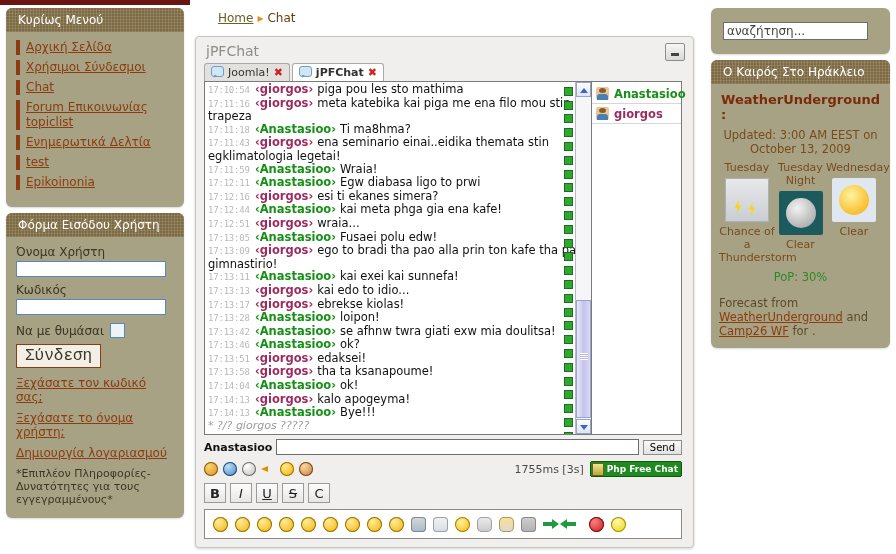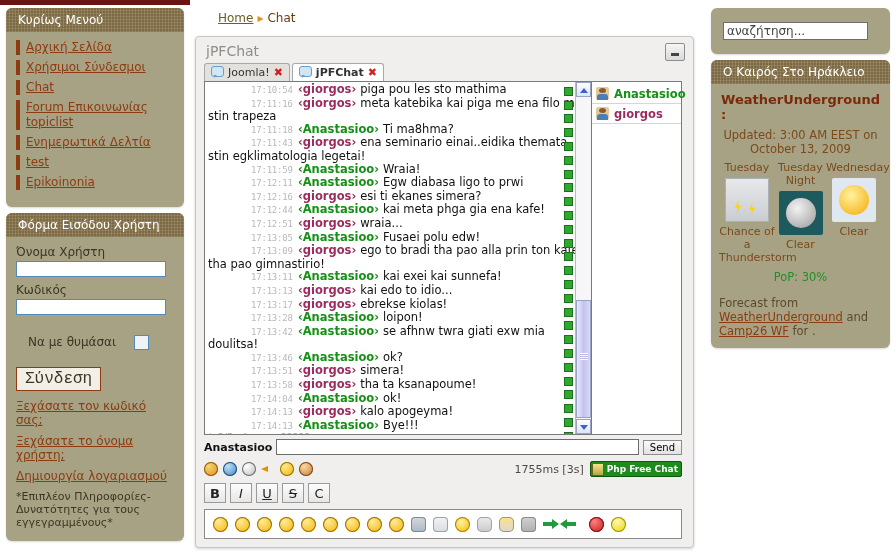--- a/index.html
+++ b/index.html
@@ -68,21 +68,21 @@
   .bubble{width:11px;height:9px;background:#cfe6f5;border:1px solid #6f9ec4;border-radius:3px;
           position:relative;display:inline-block;}
   .bubble:after{content:"";position:absolute;left:2px;top:8px;border-left:3px solid #6f9ec4;
                 border-bottom:3px solid transparent;}
 
   .chatbox{position:absolute;left:8px;top:44px;width:478px;height:354px;
            border:1px solid #7a7a7a;background:#fff;display:flex;box-sizing:border-box;}
   .msgs{position:relative;flex:1 1 auto;overflow:hidden;background:#fff;}
   .msglist{padding:1px 0 0 1px;}
   .msg{font-size:11.5px;line-height:12.6px;padding:0 2px 0 2px;white-space:normal;}
-  .ts{color:#b9b9b9;font-size:9px;font-family:"DejaVu Sans Mono","Liberation Mono",monospace;letter-spacing:-0.2px;margin-left:43px;}
+  .ts{color:#b9b9b9;font-size:9px;font-family:"DejaVu Sans Mono","Liberation Mono",monospace;letter-spacing:-0.2px;}
   .nick{font-weight:bold;font-size:11.5px;}
   .nick.a{color:#169016;}
   .nick.g{color:#9c2b5e;}
   .body-txt{color:#111;}
   .sysmsg{color:#9b9b9b;font-style:italic;font-size:11px;line-height:12.6px;padding-left:2px;}
 
   .leds{position:absolute;right:17px;top:0;width:12px;}
   .led{width:7px;height:7px;background:#2fa82f;border:1px solid #1b6f1b;margin:4.8px 0 0 2px;}
 
   .vsb{position:absolute;right:0;top:0;width:16px;height:100%;background:#f6f6f8;
@@ -216,21 +216,21 @@
     </div>
 
     <div class="module">
       <div class="module-head">Φόρμα Εισόδου Χρήστη</div>
       <div class="module-body">
         <span class="lbl">Όνομα Χρήστη</span>
         <input class="txtinput" type="text" value="" style="">
         <span class="lbl">Κωδικός</span>
         <input class="txtinput" type="password" value="" style="">
         <div class="remember-row">
-          <span class="lbl" style="margin:12px;">Να με θυμάσαι</span>
+          <span class="lbl" style="margin:0;">Να με θυμάσαι</span>
           <span class="chk"></span>
         </div>
         <button class="btn-login">Σύνδεση</button>
         <div class="loginlinks">
           <a href="#">Ξεχάσατε τον κωδικό σας;</a>
           <a href="#">Ξεχάσατε το όνομα χρήστη;</a>
           <a href="#">Δημιουργία λογαριασμού</a>
         </div>
         <div class="note">*Επιπλέον Πληροφορίες-Δυνατότητες για τους εγγεγραμμένους*</div>
       </div>
@@ -275,21 +275,21 @@
               <div class="msg"><span class="ts">17:12:44 </span><span class="nick a">‹Anastasioo› </span><span class="body-txt">kai meta phga gia ena kafe!</span></div>
               <div class="msg"><span class="ts">17:12:51 </span><span class="nick g">‹giorgos› </span><span class="body-txt">wraia...</span></div>
               <div class="msg"><span class="ts">17:13:05 </span><span class="nick a">‹Anastasioo› </span><span class="body-txt">Fusaei polu edw!</span></div>
               <div class="msg"><span class="ts">17:13:09 </span><span class="nick g">‹giorgos› </span><span class="body-txt">ego to bradi tha pao alla prin ton kafe tha pao gimnastirio!</span></div>
               <div class="msg"><span class="ts">17:13:11 </span><span class="nick a">‹Anastasioo› </span><span class="body-txt">kai exei kai sunnefa!</span></div>
               <div class="msg"><span class="ts">17:13:13 </span><span class="nick g">‹giorgos› </span><span class="body-txt">kai edo to idio...</span></div>
               <div class="msg"><span class="ts">17:13:17 </span><span class="nick g">‹giorgos› </span><span class="body-txt">ebrekse kiolas!</span></div>
               <div class="msg"><span class="ts">17:13:28 </span><span class="nick a">‹Anastasioo› </span><span class="body-txt">loipon!</span></div>
               <div class="msg"><span class="ts">17:13:42 </span><span class="nick a">‹Anastasioo› </span><span class="body-txt">se afhnw twra giati exw mia doulitsa!</span></div>
               <div class="msg"><span class="ts">17:13:46 </span><span class="nick a">‹Anastasioo› </span><span class="body-txt">ok?</span></div>
-              <div class="msg"><span class="ts">17:13:51 </span><span class="nick g">‹giorgos› </span><span class="body-txt">simera!</span></div>
+              <div class="msg"><span class="ts">17:13:51 </span><span class="nick g">‹giorgos› </span><span class="body-txt">edaksei!</span></div>
               <div class="msg"><span class="ts">17:13:58 </span><span class="nick g">‹giorgos› </span><span class="body-txt">tha ta ksanapoume!</span></div>
               <div class="msg"><span class="ts">17:14:04 </span><span class="nick a">‹Anastasioo› </span><span class="body-txt">ok!</span></div>
               <div class="msg"><span class="ts">17:14:13 </span><span class="nick g">‹giorgos› </span><span class="body-txt">kalo apogeyma!</span></div>
               <div class="msg"><span class="ts">17:14:13 </span><span class="nick a">‹Anastasioo› </span><span class="body-txt">Bye!!!</span></div>
               <div class="sysmsg"><span>*  ?/? giorgos ?????</span></div>
             </div>
           <div class="leds" id="leds">
               <div class="led"></div>
               <div class="led"></div>
               <div class="led"></div>

